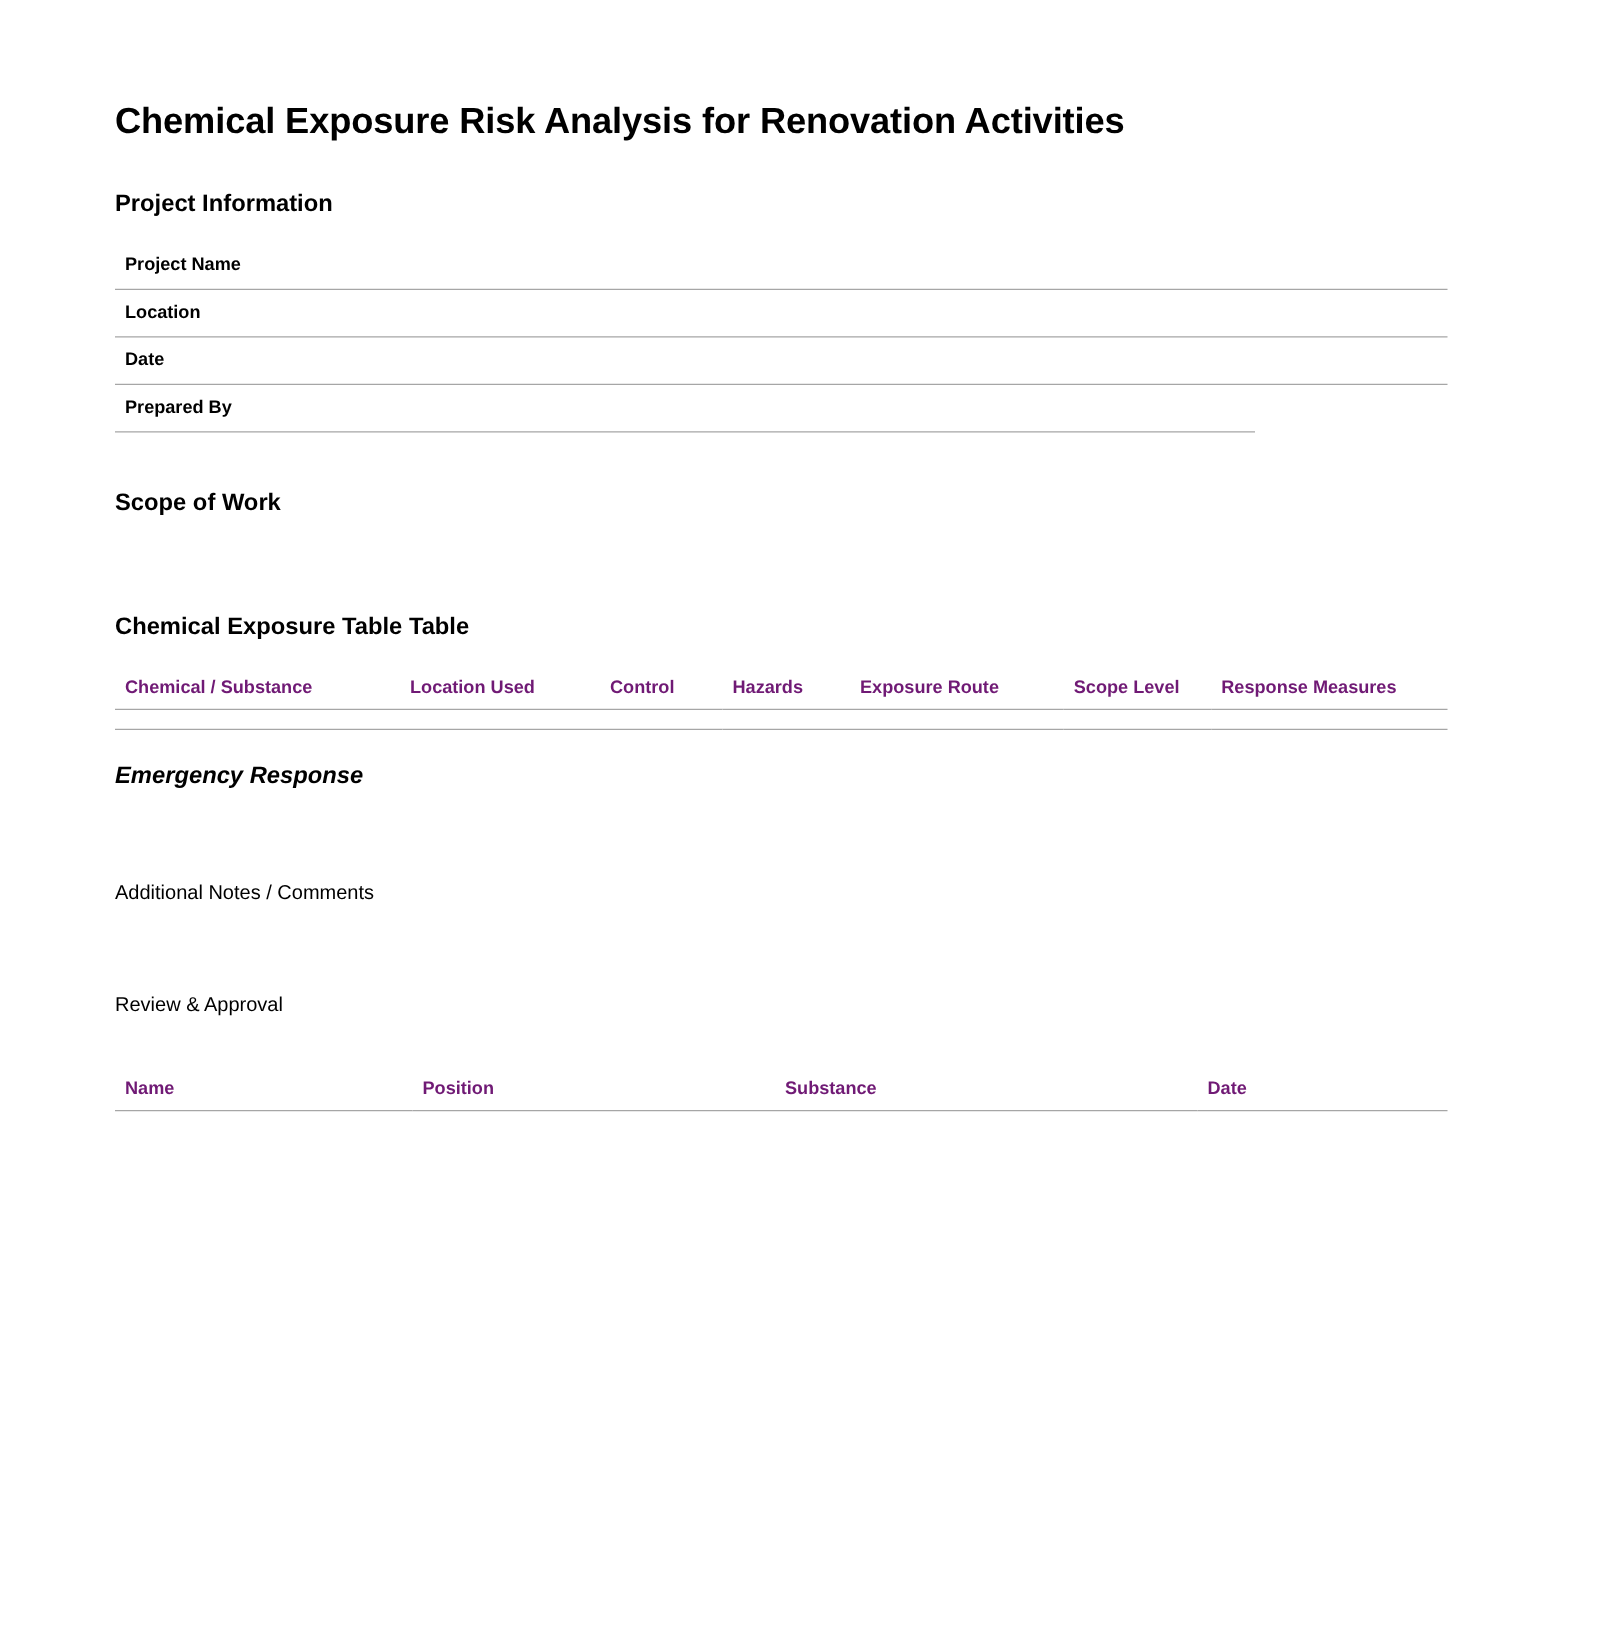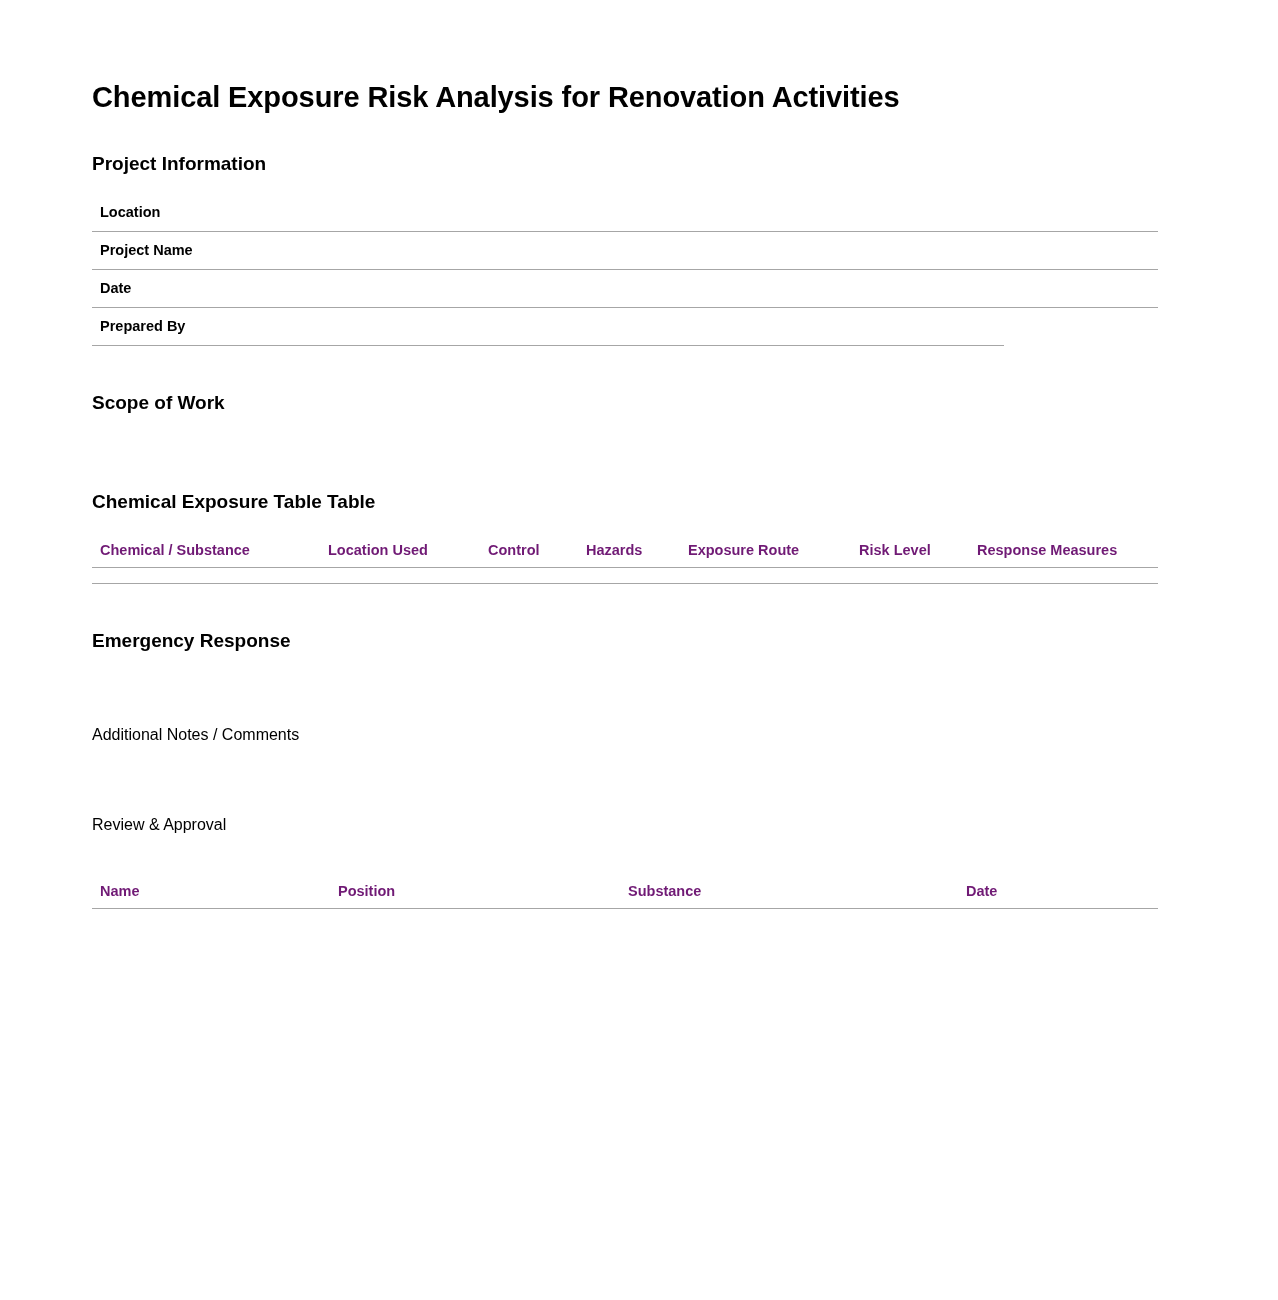--- a/index.html
+++ b/index.html
@@ -55,21 +55,21 @@
     font-size: 16px;
     font-weight: 400;
     line-height: 1.25;
     margin: 0;
     color: #000000;
   }
 
   
   .sp-project-info   { margin-top: 37px; }
   .sp-scope          { margin-top: 45px; }
-  .sp-emergency      { margin-top: 45px; }
+  .sp-emergency      { margin-top: 25px; font-style: italic; }
 
   
   .info-table {
     margin-top: 18px;
     width: 100%;
   }
   .info-row {
     position: relative;
     height: 38px;
     box-sizing: border-box;
@@ -151,25 +151,25 @@
 
 <div class="page">
   <div class="content">
 
     <h1 class="doc-title">Chemical Exposure Risk Analysis for Renovation Activities</h1>
 
     <h2 class="section-h2 sp-project-info">Project Information</h2>
 
     <div class="info-table">
       <div class="info-row">
+        <span class="info-label">Project Name</span>
+        <span class="info-rule full"></span>
+      </div>
+      <div class="info-row">
         <span class="info-label">Location</span>
-        <span class="info-rule full"></span>
-      </div>
-      <div class="info-row">
-        <span class="info-label">Project Name</span>
         <span class="info-rule full"></span>
       </div>
       <div class="info-row">
         <span class="info-label">Date</span>
         <span class="info-rule full"></span>
       </div>
       <div class="info-row">
         <span class="info-label">Prepared By</span>
         <span class="info-rule short"></span>
       </div>
@@ -190,21 +190,21 @@
           <col class="c5">
           <col class="c6">
       </colgroup>
       <thead>
         <tr>
           <th>Chemical / Substance</th>
           <th>Location Used</th>
           <th>Control</th>
           <th>Hazards</th>
           <th>Exposure Route</th>
-          <th>Risk Level</th>
+          <th>Scope Level</th>
           <th>Response Measures</th>
         </tr>
       </thead>
       <tbody>
         <tr>
           <td></td>
           <td></td>
           <td></td>
           <td></td>
           <td></td>

